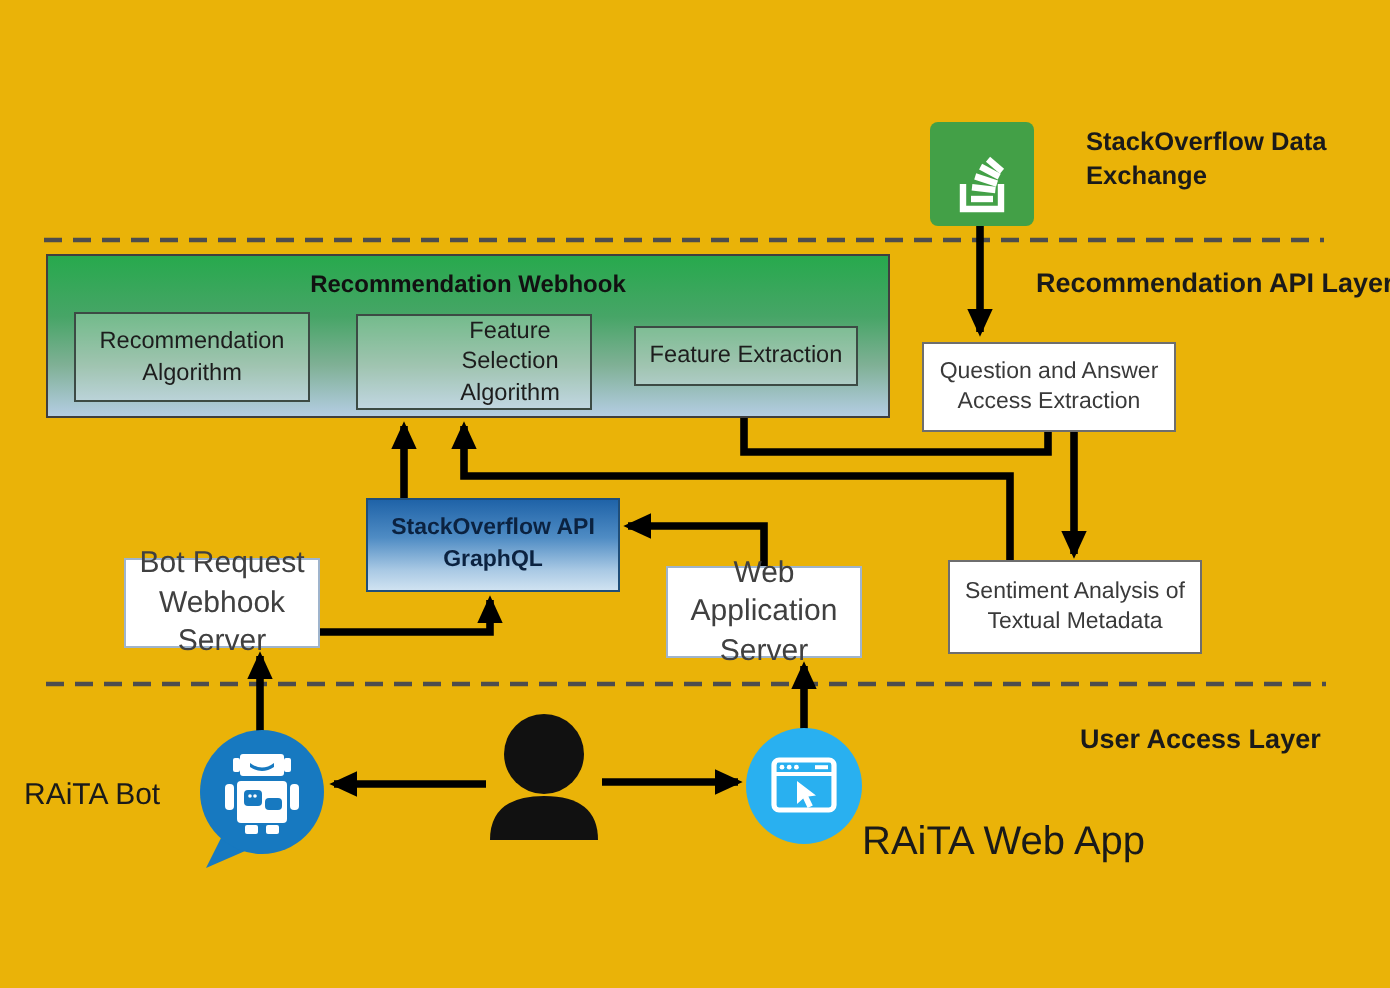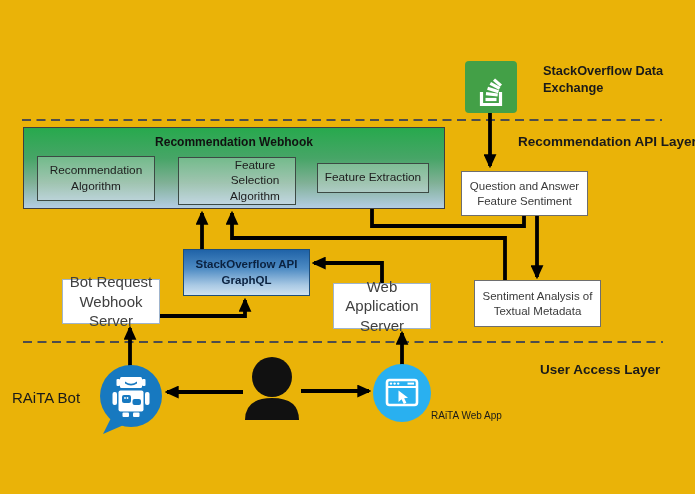--- a/index.html
+++ b/index.html
@@ -98,21 +98,21 @@
     <span>Recommendation Algorithm</span>
   </div>
   <div class="node enginebox" style="left:178px;top:157px;width:118px;height:48px;padding-left:36px;">
     <span>Feature Selection Algorithm</span>
   </div>
   <div class="node enginebox" style="left:317px;top:163px;width:112px;height:30px;">
     <span>Feature Extraction</span>
   </div>
 
   <div class="node plainbox" style="left:461px;top:171px;width:127px;height:45px;">
-    <span>Question and Answer Feature Sentiment</span>
+    <span>Question and Answer Access Extraction</span>
   </div>
   <div class="node plainbox" style="left:474px;top:280px;width:127px;height:47px;">
     <span>Sentiment Analysis of Textual Metadata</span>
   </div>
 
   <div id="graphql">
     <span>StackOverflow API GraphQL</span>
   </div>
 
   <div class="node serverbox" style="left:62px;top:279px;width:98px;height:45px;">
@@ -155,15 +155,15 @@
   <svg class="abs" style="left:373px;top:364px;" width="58" height="58" viewBox="0 0 58 58">
     <circle cx="29" cy="29" r="29" fill="#29b0f0"></circle>
     <rect x="14" y="16" width="30" height="25" rx="2.5" fill="none" stroke="#ffffff" stroke-width="2.6"></rect>
     <line x1="14" y1="23" x2="44" y2="23" stroke="#ffffff" stroke-width="2"></line>
     <circle cx="18" cy="19.6" r="1.2" fill="#ffffff"></circle>
     <circle cx="21.6" cy="19.6" r="1.2" fill="#ffffff"></circle>
     <circle cx="25.2" cy="19.6" r="1.2" fill="#ffffff"></circle>
     <line x1="34.5" y1="19.6" x2="41" y2="19.6" stroke="#ffffff" stroke-width="2"></line>
     <path d="M25.5 26.5 V38 L28.6 35.2 L30.8 40 L33.4 38.8 L31.2 34.2 L35 33.7 Z" fill="#ffffff"></path>
   </svg>
-  <div class="actor-label" style="left:431px;top:410px;font-size:10px;">RAiTA Web App</div>
+  <div class="actor-label" style="left:431px;top:410px;font-size:20px;">RAiTA Web App</div>
 
 </div>
 
 </body></html>

